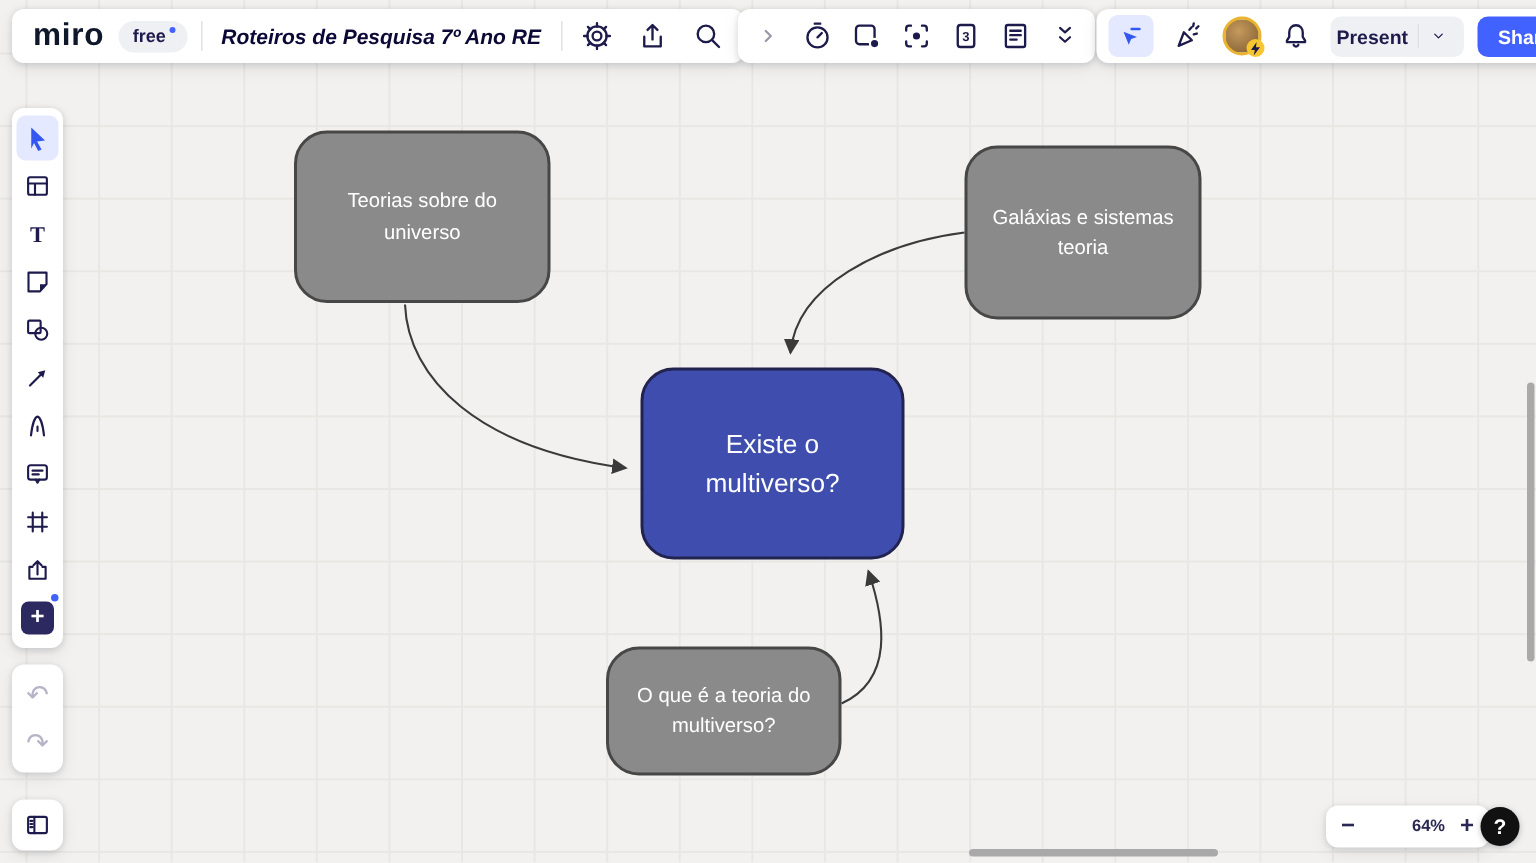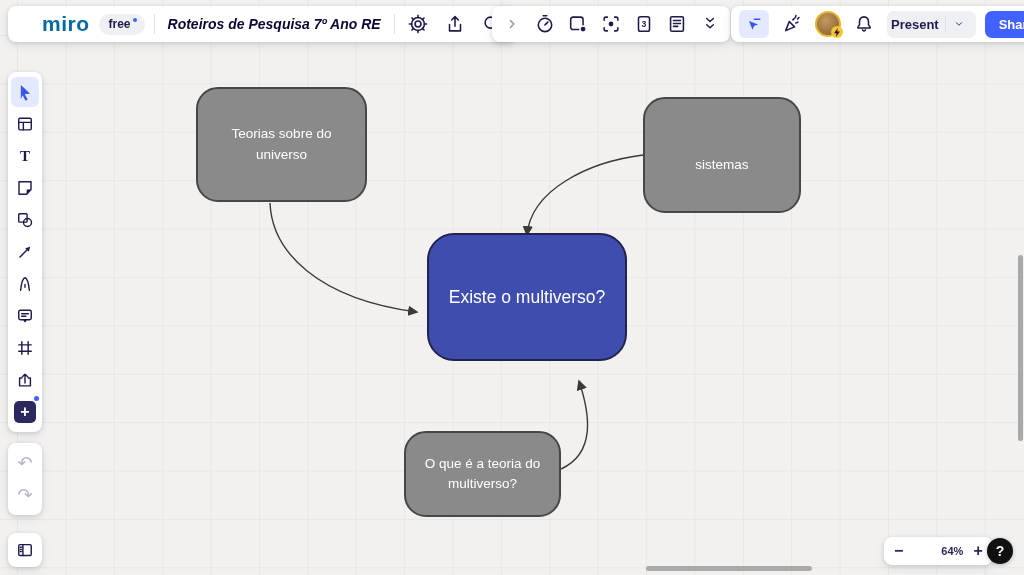--- a/index.html
+++ b/index.html
@@ -21,33 +21,33 @@
 
   .node {
     position:absolute; display:flex; align-items:center; justify-content:center;
     text-align:center; border-radius:22px; color:#ffffff; font-weight:normal;
     padding:8px 14px; line-height:1.5;
   }
   .node-gray { background:#8a8a8a; border:2px solid #474747; font-size:13.5px; }
   .node-blue { background:#3f4eae; border:2px solid #23234f; font-size:17.5px; }
   #node-teorias  { left:196px; top:87px;  width:171px; height:115px; }
   #node-galaxias { left:643px; top:97px;  width:158px; height:116px; }
-  #node-existe   { left:427px; top:233px; width:200px; height:128px;border-radius:27px; }
+  #node-existe   { left:427px; top:245px; width:176px; height:128px; }
   #node-oque     { left:404px; top:431px; width:157px; height:86px; }
 
   
   .panel {
     position:absolute; background:#ffffff; border-radius:8px;
     box-shadow:0 1px 4px rgba(20,20,40,.14), 0 4px 12px rgba(20,20,40,.07);
     display:flex; align-items:center;
   }
 
   
   #header-left { left:8px; top:6px; height:36px; padding:0 10px 0 14px; gap:9px; }
-  .logo { font-size:21px; font-weight:bold; letter-spacing:.5px; color:#0369a1;margin-left:20px; }
+  .logo { font-size:21px; font-weight:bold; letter-spacing:.5px; color:#0f172a; }
   .plan-pill { background:#eef0f3; border-radius:12px; padding:3px 8px 4px 10px;
                font-size:12px; font-weight:bold; color:#1d1a4c; display:flex; align-items:flex-start; }
   .plan-dot { width:4px; height:4px; border-radius:50%; background:#4262ff; margin:1px 0 0 2px; }
   .vdiv { width:1px; height:20px; background:#e2e2e8; }
   .board-title { font-size:14px; font-weight:bold; color:#0b0836; padding:0 4px; white-space:nowrap;font-style:italic; }
   .icon-btn { width:28px; height:28px; border-radius:6px; display:flex;
               align-items:center; justify-content:center; cursor:pointer; }
   .icon-btn svg { display:block; }
 
   
@@ -119,22 +119,22 @@
   </svg>
 
   <div class="node node-gray" id="node-teorias">
     <div>
       <span>Teorias sobre do</span><br>
       <span>universo</span>
     </div>
   </div>
   <div class="node node-gray" id="node-galaxias">
     <div>
-      <br>
-      <span>sistemas</span>
+      <span>Galáxias e sistemas</span><br>
+      <span>teoria</span>
     </div>
   </div>
   <div class="node node-blue" id="node-existe">
     <div>
       <span>Existe o multiverso?</span>
     </div>
   </div>
   <div class="node node-gray" id="node-oque">
     <div>
       <span>O que é a teoria do</span><br>

